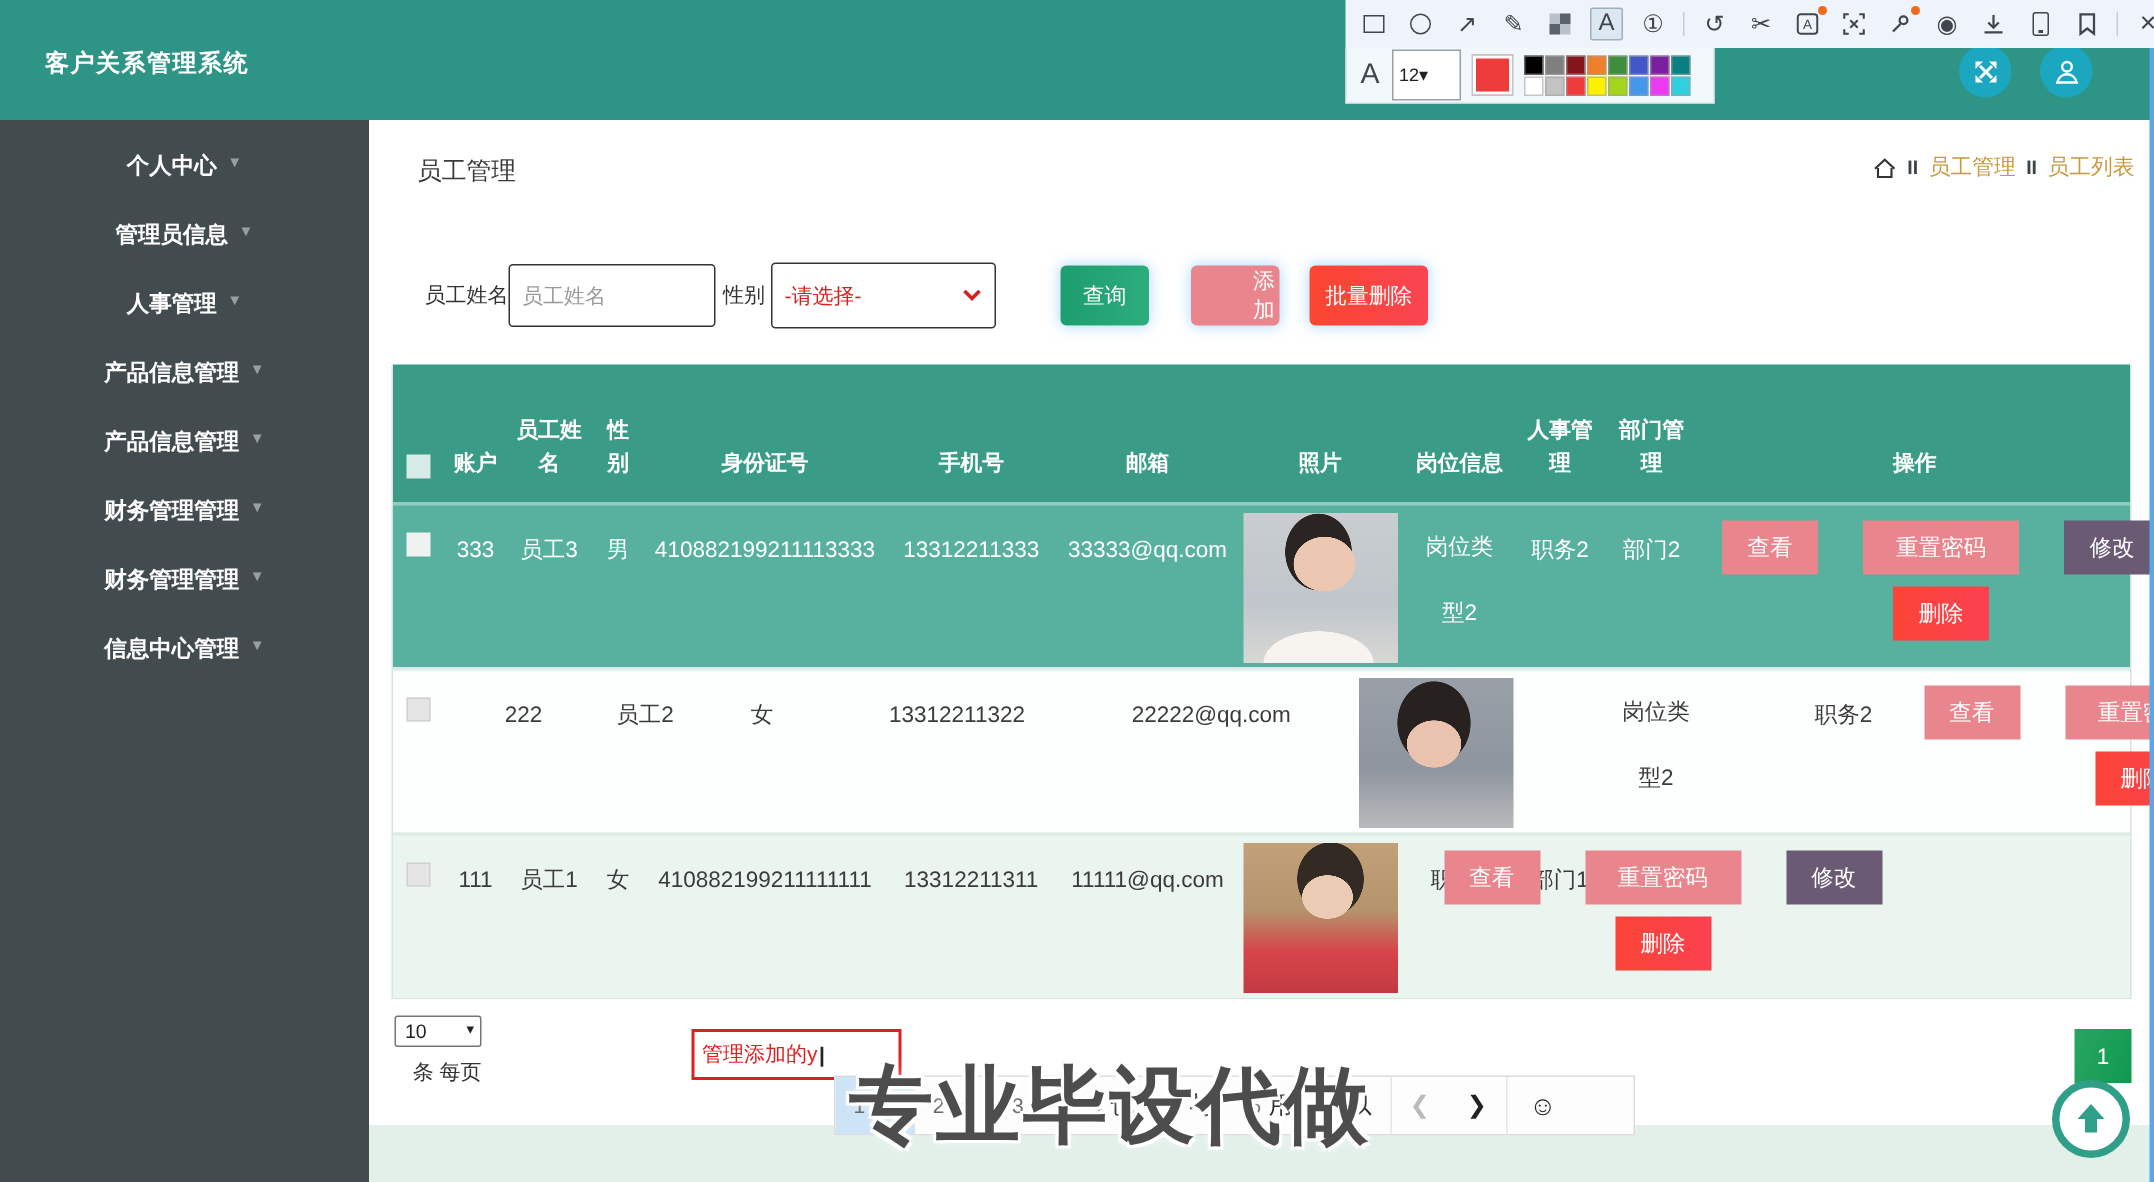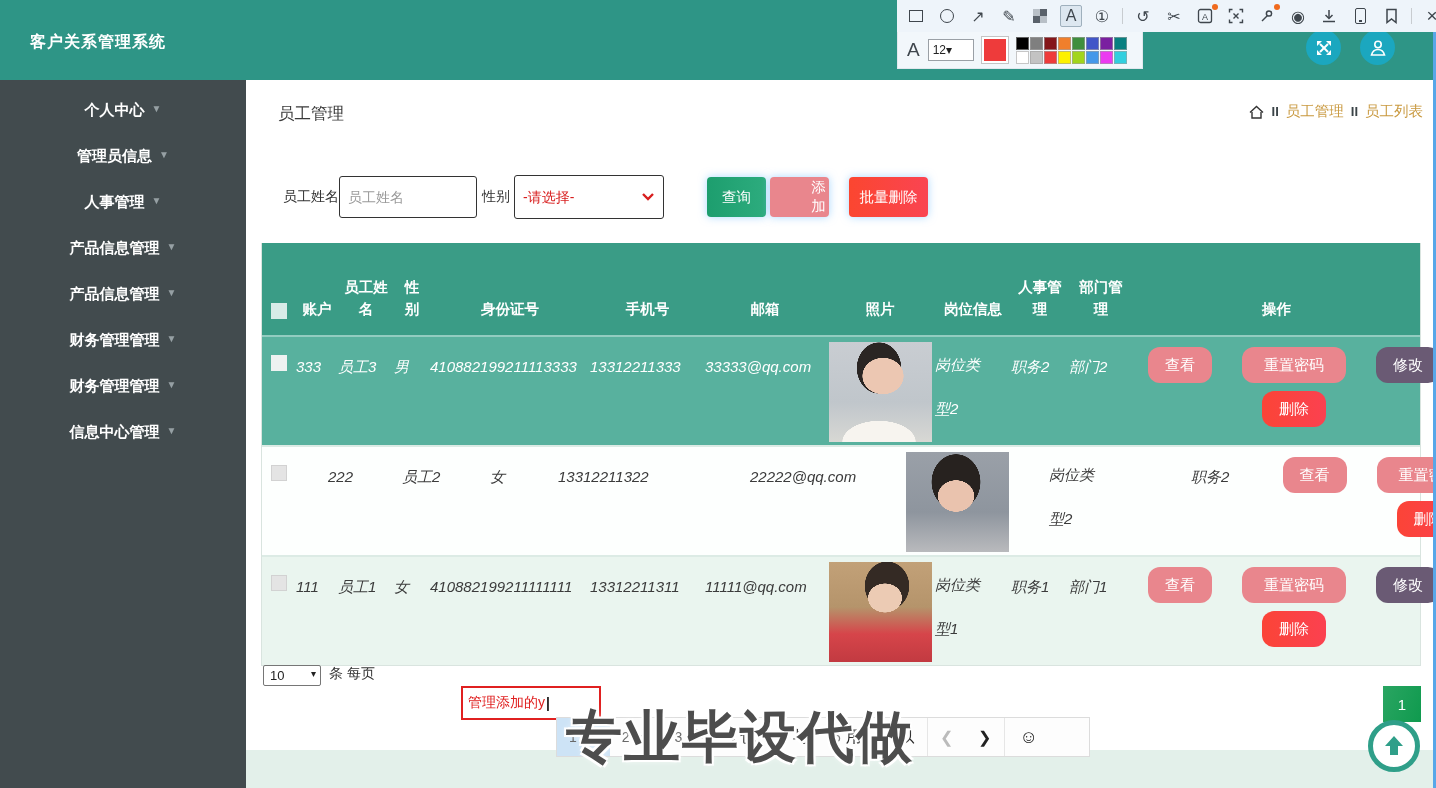--- a/index.html
+++ b/index.html
@@ -24,21 +24,21 @@
   .i-phone { width:11px; height:16px; border:1.6px solid #3f464d; border-radius:2px; position:relative; }
   .i-phone::after { content:""; position:absolute; left:3px; bottom:1px; width:3px; height:1.6px; background:#3f464d; }
   .dot-badge::after { content:""; position:absolute; top:-1px; right:-2px; width:6px; height:6px; border-radius:50%; background:#f06a1d; }
   .tdiv { width:1px; height:16px; background:#c8ccd0; flex:0 0 auto; }
   .tool.close-x { font-size:19px; }
 
   
   .anno-text-panel { position:absolute; left:897px; top:32px; width:246px; height:37px; background:#f2f7fb; z-index:70;
     display:flex; align-items:center; gap:8px; padding:0 9px; border:1px solid #e2e8ee; border-top:none; }
   .fontA { font-size:19px; color:#3f464d; }
-  .size-select { width:46px; height:22px; border:1px solid #9aa0a6; background:#fff; display:flex; align-items:center; padding:0 4px; font-size:12px; color:#222; cursor:pointer; }
+  .size-select { width:46px; height:34px; border:1px solid #9aa0a6; background:#fff; display:flex; align-items:center; padding:0 4px; font-size:12px; color:#222; cursor:pointer; }
   .cur-swatch { width:26px; height:26px; border:2px solid #fff; outline:1px solid #c4c4c4; }
   .palette { display:grid; grid-template-columns:repeat(8, 13px); grid-auto-rows:13px; gap:1px; }
   .pswatch { width:13px; height:13px; border:1px solid rgba(160,160,160,.6); cursor:pointer; }
 
   
   .sidebar { position:absolute; left:0; top:80px; width:246px; height:708px; background:#424b4e; z-index:5; padding-top:21px; }
   .side-item { height:46px; display:flex; align-items:flex-start; justify-content:center; gap:7px; color:#fff; font-size:15px; font-weight:bold; cursor:pointer; }
   .side-item .caret { color:#96a0a4; font-size:10px; margin-top:2px; }
 
   
@@ -51,34 +51,34 @@
   
   .filter { position:absolute; left:37px; top:95px; height:44px; display:flex; align-items:center; }
   .f-label { font-size:14px; color:#333; }
   .f-input { width:138px; height:42px; border:1px solid #333; border-radius:3px; font-size:14px; padding:0 8px; color:#333; outline:none; font-family:inherit; }
   .f-input::placeholder { color:#9a9a9a; }
   .sel-wrap { position:relative; margin-left:4px; }
   .f-select { width:150px; height:44px; border:1px solid #333; border-radius:3px; background:#fff; color:#d81e1e; font-size:14px; padding:0 24px 0 8px; appearance:none; -webkit-appearance:none; outline:none; font-family:inherit; }
   .sel-caret { position:absolute; right:9px; top:17px; pointer-events:none; }
   .btn { height:40px; border:none; border-radius:4px; color:#fff; font-size:14.5px; cursor:pointer; font-family:inherit; box-shadow:0 0 9px rgba(125,195,255,.65); }
   .btn-search { width:59px; margin-left:43px; background:linear-gradient(90deg,#1d9e6e,#2dac7e); }
-  .btn-add { width:59px; margin-left:4px; background:#e9868d;padding-left:38px; }
+  .btn-add { width:59px; margin-left:28px; background:#e9868d;padding-left:38px; }
   .btn-batch { width:79px; margin-left:20px; background:linear-gradient(90deg,#fb4630,#fa4452); }
 
   
   .tablewrap { position:absolute; left:15px; top:163px; width:1160px; border:1px solid #d9e4df; border-top:none; }
   .thead, .trow { display:grid; grid-template-columns:34px 42px 56px 36px 160px 115px 120px 110px 76px 58px 64px 1fr; }
   .thead { background:#3a9c86; color:#fff; height:92px; font-weight:bold; font-size:14.5px; align-items:end; }
   .th { text-align:center; padding:0 4px 15px 4px; word-break:break-all; line-height:22px; }
   .th.nowrap { white-space:nowrap; padding-left:0; padding-right:0; }
   .trow { height:110px; font-size:15px; align-items:start; }
   .row-sel { background:#58b19e; color:#fff; border-top:2px solid rgba(255,255,255,.35); }
   .row-a { background:#fdfffe; color:#3b3b3b; border-top:2px solid #dcebe5;gap:32px; }
   .row-b { background:#eaf5ef; color:#3b3b3b; border-top:2px solid #dcebe5; }
-  .td { text-align:left; padding-top:18px; line-height:24px;font-style:italic; }
+  .td { text-align:center; padding-top:18px; line-height:24px; }
   .td.pos { line-height:44px; padding-top:6px; word-break:break-all; }
   .td.pos span { display:inline-block; max-width:56px; }
   .cb-cell { display:flex; justify-content:center; padding-top:18px; }
   .cbox { width:16px; height:16px; cursor:pointer; }
   .cb-head { background:rgba(255,255,255,.8); margin-bottom:16px; }
   .cb-sel { background:#eef2f1; }
   .cb-plain { background:#e4e4e4; border:1px solid #d2d2d2; }
   .photo-cell { padding-top:5px; display:flex; justify-content:center; }
   .photo { width:103px; height:100px; }
   .photo-1 { background:
@@ -89,28 +89,28 @@
   .photo-2 { background:
       radial-gradient(ellipse 30px 26px at 50px 44px, #eac3ae 0 60%, transparent 61%),
       radial-gradient(ellipse 44px 50px at 50px 30px, #27221f 0 55%, transparent 56%),
       linear-gradient(180deg,#9aa0a8 0%,#8e959e 60%,#b9babd 100%); }
   .photo-3 { background:
       radial-gradient(ellipse 28px 24px at 56px 36px, #eccbb4 0 60%, transparent 61%),
       radial-gradient(ellipse 40px 44px at 58px 24px, #342a24 0 55%, transparent 56%),
       linear-gradient(180deg,#c2a178 0%,#b5946b 45%,#d6454a 72%,#c23a41 100%); }
   .acts { display:flex; flex-direction:column; align-items:center; padding-top:10px; }
   .acts-r1 { display:flex; gap:15px; }
-  .abtn { height:36px; border:none; border-radius:12px; color:#fff; font-size:15px; cursor:pointer; font-family:inherit;margin-left:15px; }
+  .abtn { height:36px; border:none; border-radius:0; color:#fff; font-size:15px; cursor:pointer; font-family:inherit;margin-left:15px; }
   .a-view { width:64px; background:#e9868d; }
   .a-reset { width:104px; background:#e9868d; }
   .a-edit { width:64px; background:#6a5a74; }
   .a-del { width:64px; background:linear-gradient(90deg,#fb4437,#fb4150); margin-top:8px; }
 
   
-  .pagerrow { position:absolute; left:17px; top:585px; display:flex; align-items:flex-start; gap:8px; font-size:14px; color:#333; }
+  .pagerrow { position:absolute; left:17px; top:597px; display:flex; align-items:flex-end; gap:8px; font-size:14px; color:#333;flex-direction:column; }
   .ps-wrap { position:relative; }
   .p-select { width:58px; height:21px; border:1px solid #767676; border-radius:2px; background:#fff; font-size:13px; padding:0 16px 0 6px; appearance:none; -webkit-appearance:none; outline:none; font-family:inherit; color:#222; }
   .ps-caret { position:absolute; right:5px; top:3px; font-size:10px; color:#222; pointer-events:none; }
 
   
   .bottom-strip { position:absolute; left:246px; top:750px; width:1190px; height:38px; background:#e3f0ea; z-index:6; }
   .blue-edge { position:absolute; right:0; top:0; width:3px; height:788px; background:#58a7e8; z-index:30; }
   .badge1 { position:absolute; left:1383px; top:686px; width:38px; height:36px; background:linear-gradient(110deg,#2aa562,#0f9a4e); color:#fff; font-size:15px; display:flex; align-items:center; justify-content:center; z-index:40; cursor:pointer; }
   .backtop { position:absolute; left:1368px; top:720px; width:52px; height:52px; border-radius:50%; background:#fff; border:5px solid #2f9f89; display:flex; align-items:center; justify-content:center; z-index:41; cursor:pointer; }
   .red-note { position:absolute; left:461px; top:686px; width:140px; height:34px; border:2px solid #e02020; background:#fff; z-index:55; display:flex; align-items:center; padding:0 5px; font-size:14px; color:#e02020; }
@@ -374,21 +374,20 @@
           </div>
         <div class="td">111</div>
         <div class="td">员工1</div>
         <div class="td">女</div>
         <div class="td">410882199211111111</div>
         <div class="td">13312211311</div>
         <div class="td">11111@qq.com</div>
         <div class="photo-cell">
             <div class="photo photo-3"></div>
           </div>
-        <div class="td pos"><span>岗位类型1</span></div>
         <div class="td">职务1</div>
         <div class="td">部门1</div>
         <div class="acts">
           <div class="acts-r1">
             <button class="abtn a-view">查看</button>
             <button class="abtn a-reset">重置密码</button>
             <button class="abtn a-edit">修改</button>
           </div>
           <button class="abtn a-del">删除</button>
         </div>

